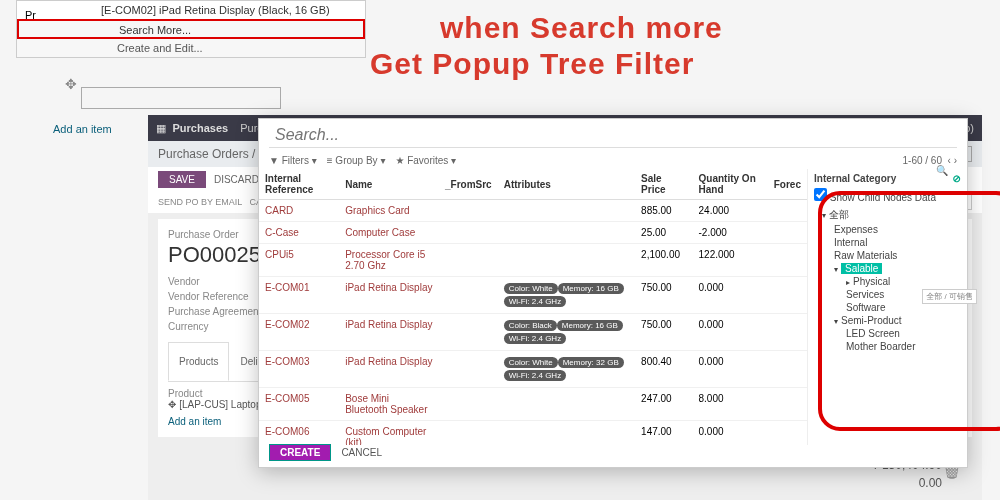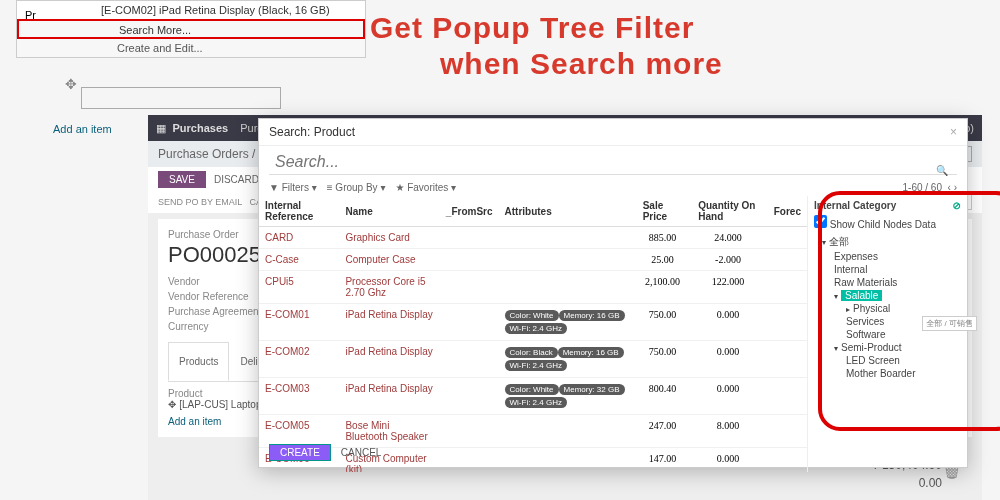--- a/index.html
+++ b/index.html
@@ -27,21 +27,21 @@
 .topbar .ricon { margin-left: 8px; color: #ccc; position: relative; }
 .topbar .badge { position: absolute; top: -4px; right: -6px; background: #2aa; color: #fff; font-size: 8px; border-radius: 50%; width: 12px; height: 12px; line-height: 12px; text-align: center; }
 .topbar .user { margin-left: 10px; color: #ccc; }
 
 .breadcrumb-bar { height: 26px; background: #e9ecef; display: flex; align-items: center; padding: 0 10px; font-size: 12px; color: #666; justify-content: space-between; }
 .breadcrumb-bar .pager { color: #888; }
 .breadcrumb-bar .pager span { margin-left: 4px; }
 .save-row { height: 24px; background: #fff; display: flex; align-items: center; padding: 0 10px; gap: 8px; }
 .btn { padding: 2px 10px; font-size: 10px; border: 1px solid #ccc; background: #fff; cursor: pointer; }
 .btn-primary { background: #7a4a7a; color: #fff; border-color: #7a4a7a; }
-.btn-teal { background: #8b5cf6; color: #fff; border-color: #009688; font-weight: 400; }
+.btn-teal { background: #a21caf; color: #fff; border-color: #009688; font-weight: 700; }
 .actions-row { height: 22px; background: #fff; display: flex; align-items: center; padding: 0 10px; font-size: 9px; color: #888; gap: 10px; justify-content: space-between; }
 .actions-row .rbtns { display: flex; gap: 4px; }
 .actions-row .rbtns .btn { font-size: 9px; }
 
 .form-body { background: #fff; margin: 6px 10px; padding: 10px; font-size: 11px; color: #555; }
 .form-body .lbl { color: #888; font-size: 10px; }
 .form-body .po { font-size: 22px; color: #333; margin: 2px 0 8px; }
 .form-body .row { margin: 4px 0; }
 .tabs { margin-top: 10px; border-bottom: 1px solid #ddd; display: flex; }
 .tabs .tab { padding: 13px 10px; font-size: 10px; color: #666; border: 1px solid transparent; }
@@ -61,21 +61,21 @@
 .filter-row { display: flex; padding: 3px 10px; font-size: 10px; color: #666; align-items: center; justify-content: space-between; }
 .filter-row .fl { display: flex; gap: 10px; }
 .filter-row .pg { color: #666; }
 .filter-row .sicon { position: absolute; right: 18px; top: 46px; color: #666; }
 
 .modal-body { display: flex; height: 276px; }
 .mtable { flex: 1; font-size: 10px; overflow: hidden; }
 .mtable table { width: 100%; border-collapse: collapse; }
 .mtable th { text-align: left; padding: 4px 6px; border-bottom: 1px solid #ddd; color: #333; font-weight: 600; font-size: 10px; }
 .mtable td { padding: 5px 6px; border-bottom: 1px solid #f0f0f0; vertical-align: top; margin-left: 44px; }
-.mtable td.num { text-align: center; padding-right: 10px; font-family: Liberation Serif, serif; }
+.mtable td.num { text-align: left; padding-right: 10px; }
 .mtable .link { color: #a03c3c; }
 .attr-pill { background: #5a5a5a; color: #fff; font-size: 8px; padding: 1px 5px; border-radius: 7px; display: inline-block; margin: 1px 0; white-space: nowrap; }
 
 .tree { width: 160px; border-left: 1px solid #eee; padding: 4px 6px; font-size: 10px; color: #444; position: relative; }
 .tree .t-title { font-weight: 600; margin-bottom: 4px; display: flex; justify-content: space-between; }
 .tree .t-title .o { color: #0a8; }
 .tree .chk { margin-bottom: 4px; }
 .tree .node { padding: 1px 0 1px 10px; }
 .tree .node.l1 { padding-left: 8px; }
 .tree .node.l2 { padding-left: 20px; }
@@ -100,22 +100,22 @@
   <span class="prod-label">Pr</span>
   <div class="opt">[E-COM02] iPad Retina Display (Black, 16 GB)</div>
   <div class="sm-box"><span>Search More...</span></div>
   <div class="ce">Create and Edit...</div>
   <span class="move">✥</span>
   <div class="sel"></div>
   <span class="add">Add an item</span>
 </div>
 
 <div class="big-title">
+  <div style="padding-left:70px;">when Search more</div>
   <div>Get Popup Tree Filter</div>
-  <div style="padding-left:70px;">when Search more</div>
 </div>
 
 <div class="app">
   <div class="topbar">
     <span>▦</span>&nbsp;&nbsp;
     <span class="appname">Purchases</span>
     <span class="tmenu"><span>Purchase</span> ▾</span>
     <span class="tmenu"><span>Control</span> ▾</span>
     <span class="tmenu">Reporting</span>
     <span class="tmenu"><span>Configuration</span> ▾</span>
@@ -181,24 +181,20 @@
 
   <div class="subtotal">
     <div>Subtotal</div>
     <div class="val">¥ 130,404.90</div>
     <div class="val">0.00</div>
   </div>
   <span class="trash-icon">🗑</span>
   <span class="trash-icon" style="bottom:20px;">🗑</span>
 
   <div class="modal">
-    <div class="modal-title">
-      <span>Search: Product</span>
-      <span class="x">×</span>
-    </div>
     <div class="modal-search">
       <input placeholder="Search..." style="">
     </div>
     <div class="filter-row">
       <div class="fl">
         <span>▼ <span>Filters</span> ▾</span>
         <span>≡ <span>Group By</span> ▾</span>
         <span>★ <span>Favorites</span> ▾</span>
       </div>
       <div class="pg">

